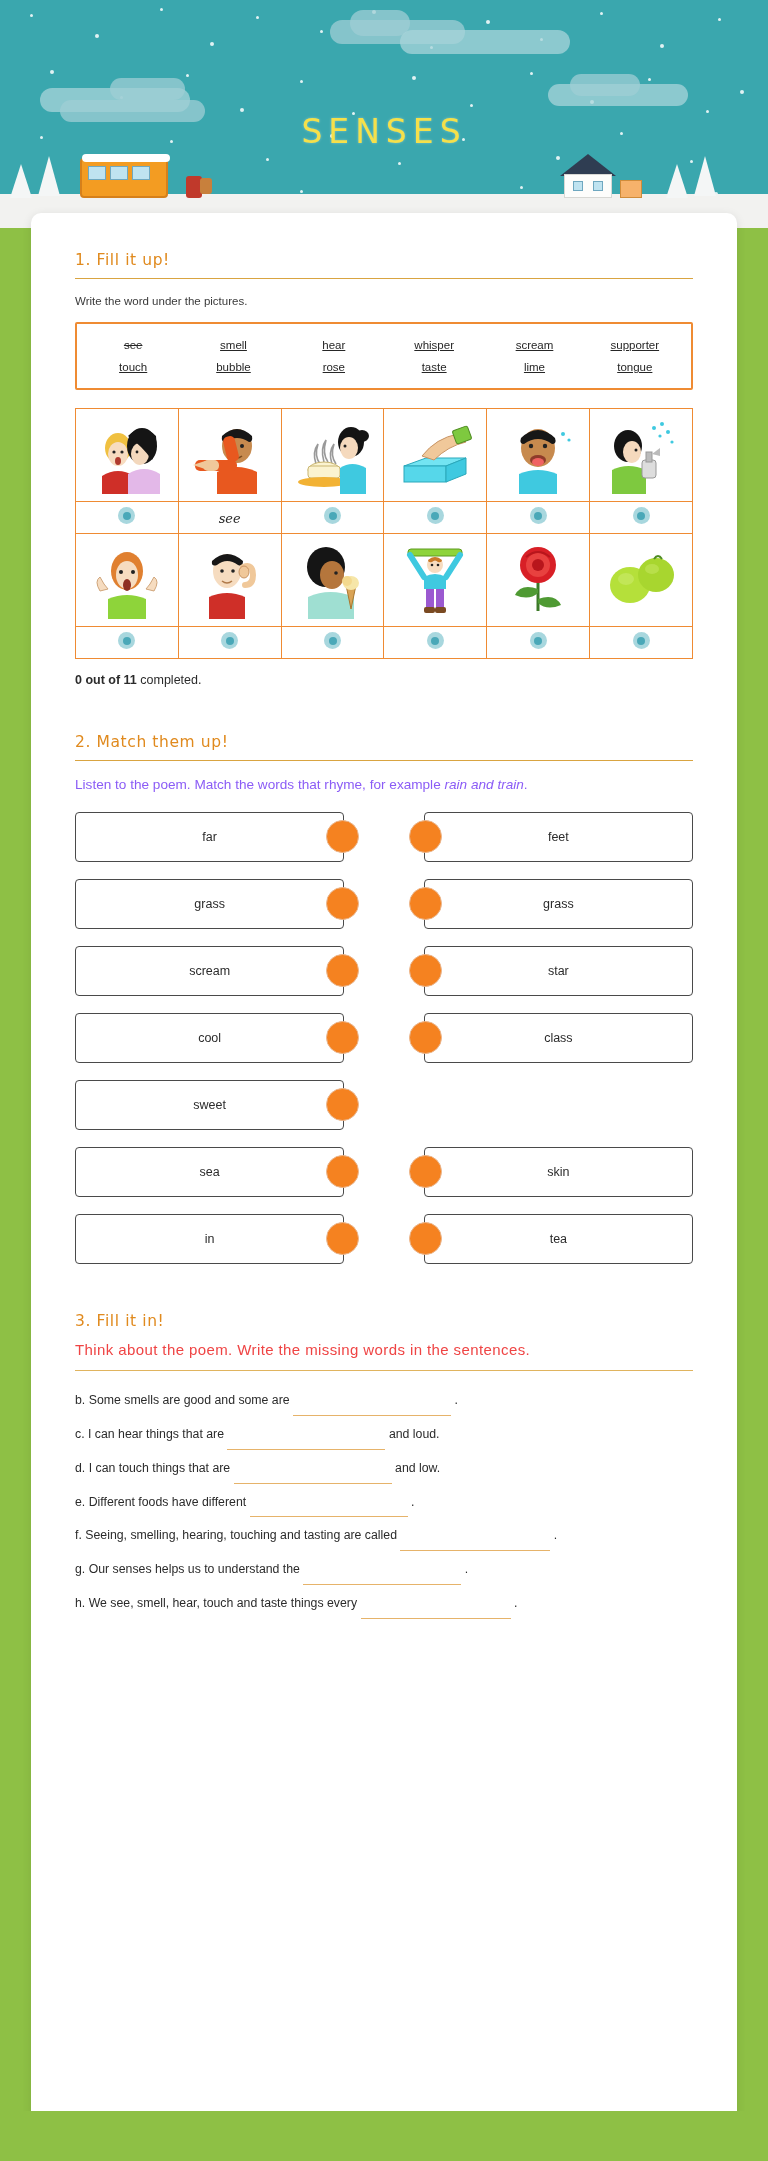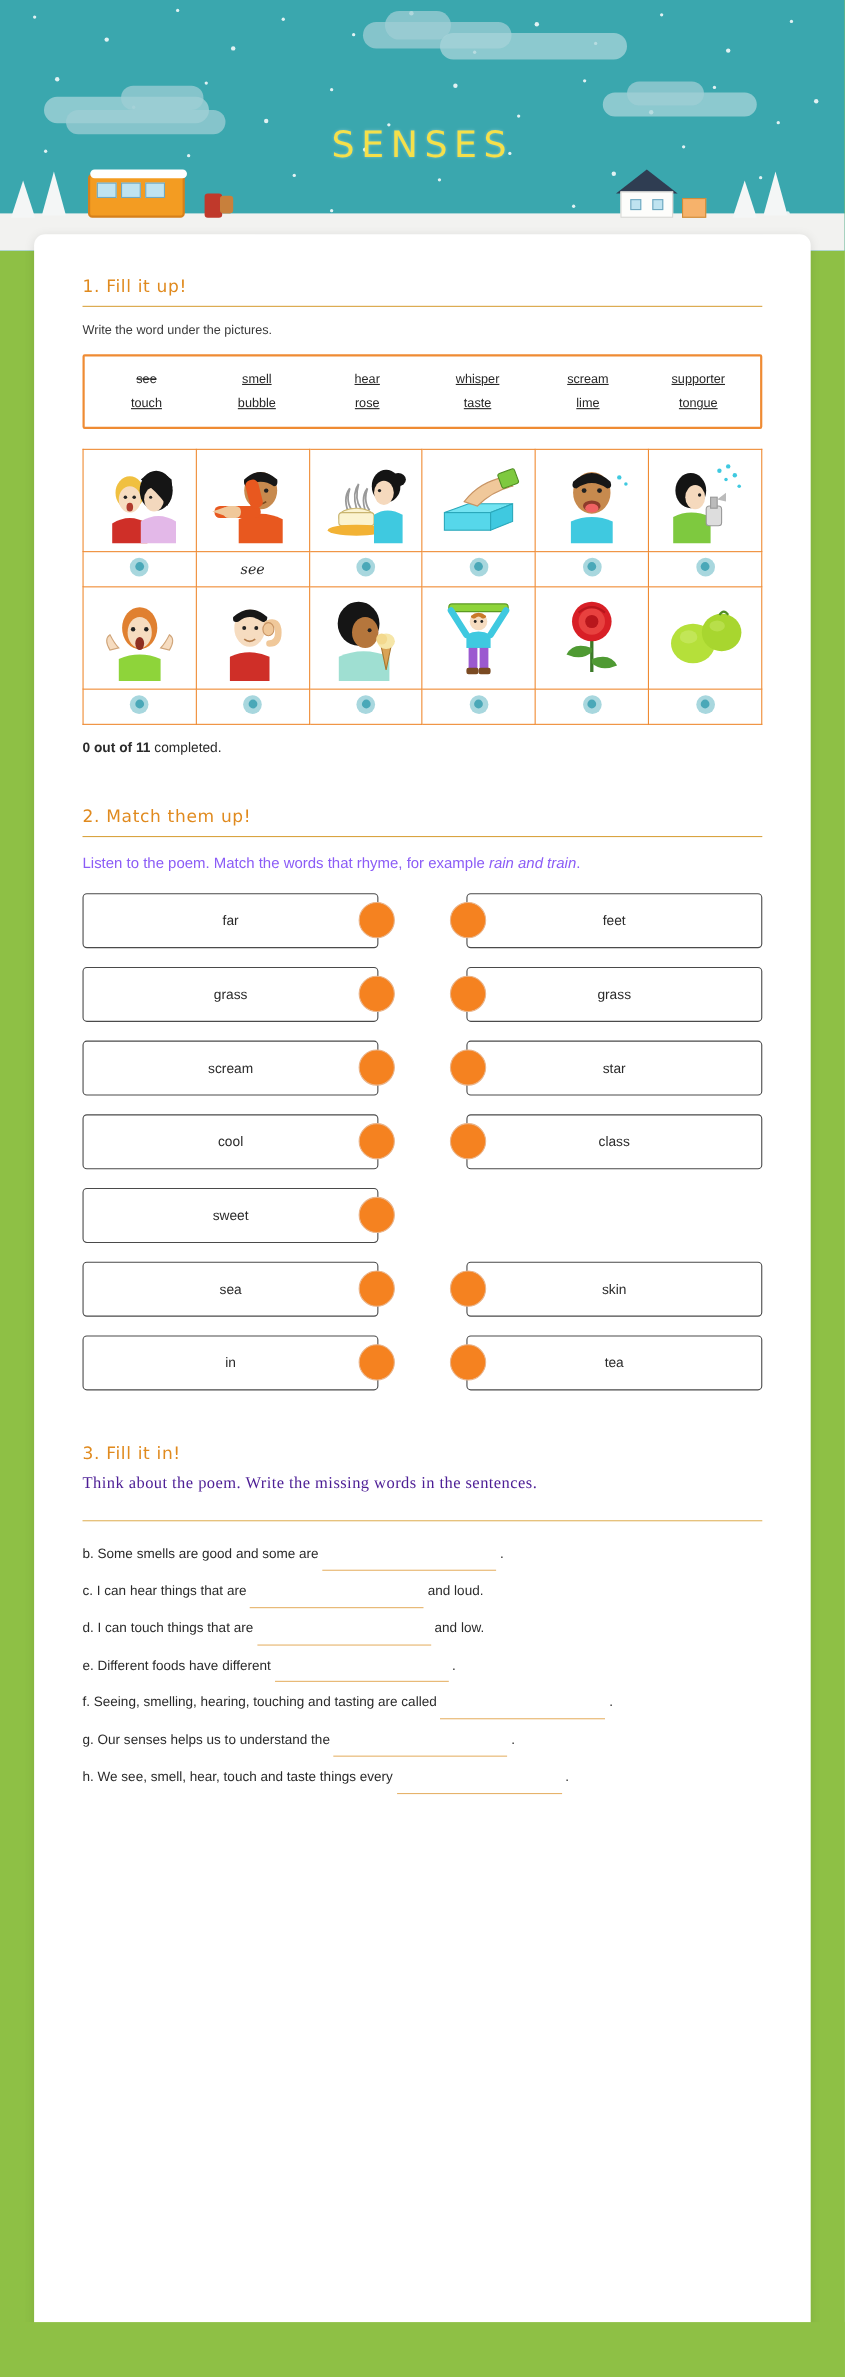--- a/index.html
+++ b/index.html
@@ -103,26 +103,26 @@
 
   
   .sec-heading {
     font-family: "DejaVu Sans", sans-serif;
     font-size: 15.5px;
     color: #e08a1e;
     letter-spacing: .6px;
     margin-bottom: 9px;
   }
   .sec-subheading {
-    font-family: Liberation Serif, serif;
+    font-family: Liberation Sans, sans-serif;
     font-size: 15px;
-    color: #4c1d95;
+    color: #ef4444;
     line-height: 1.45;
     letter-spacing: .4px;
-    margin-bottom: 22px;
+    margin-bottom: 10px;
   }
   .sec-rule {
     height: 1px;
     background: #d9a441;
     margin: 6px 0 14px 0;
   }
   .sec-rule.thin { background: #e0b45f; }
 
   .instr {
     font-size: 11.5px;

